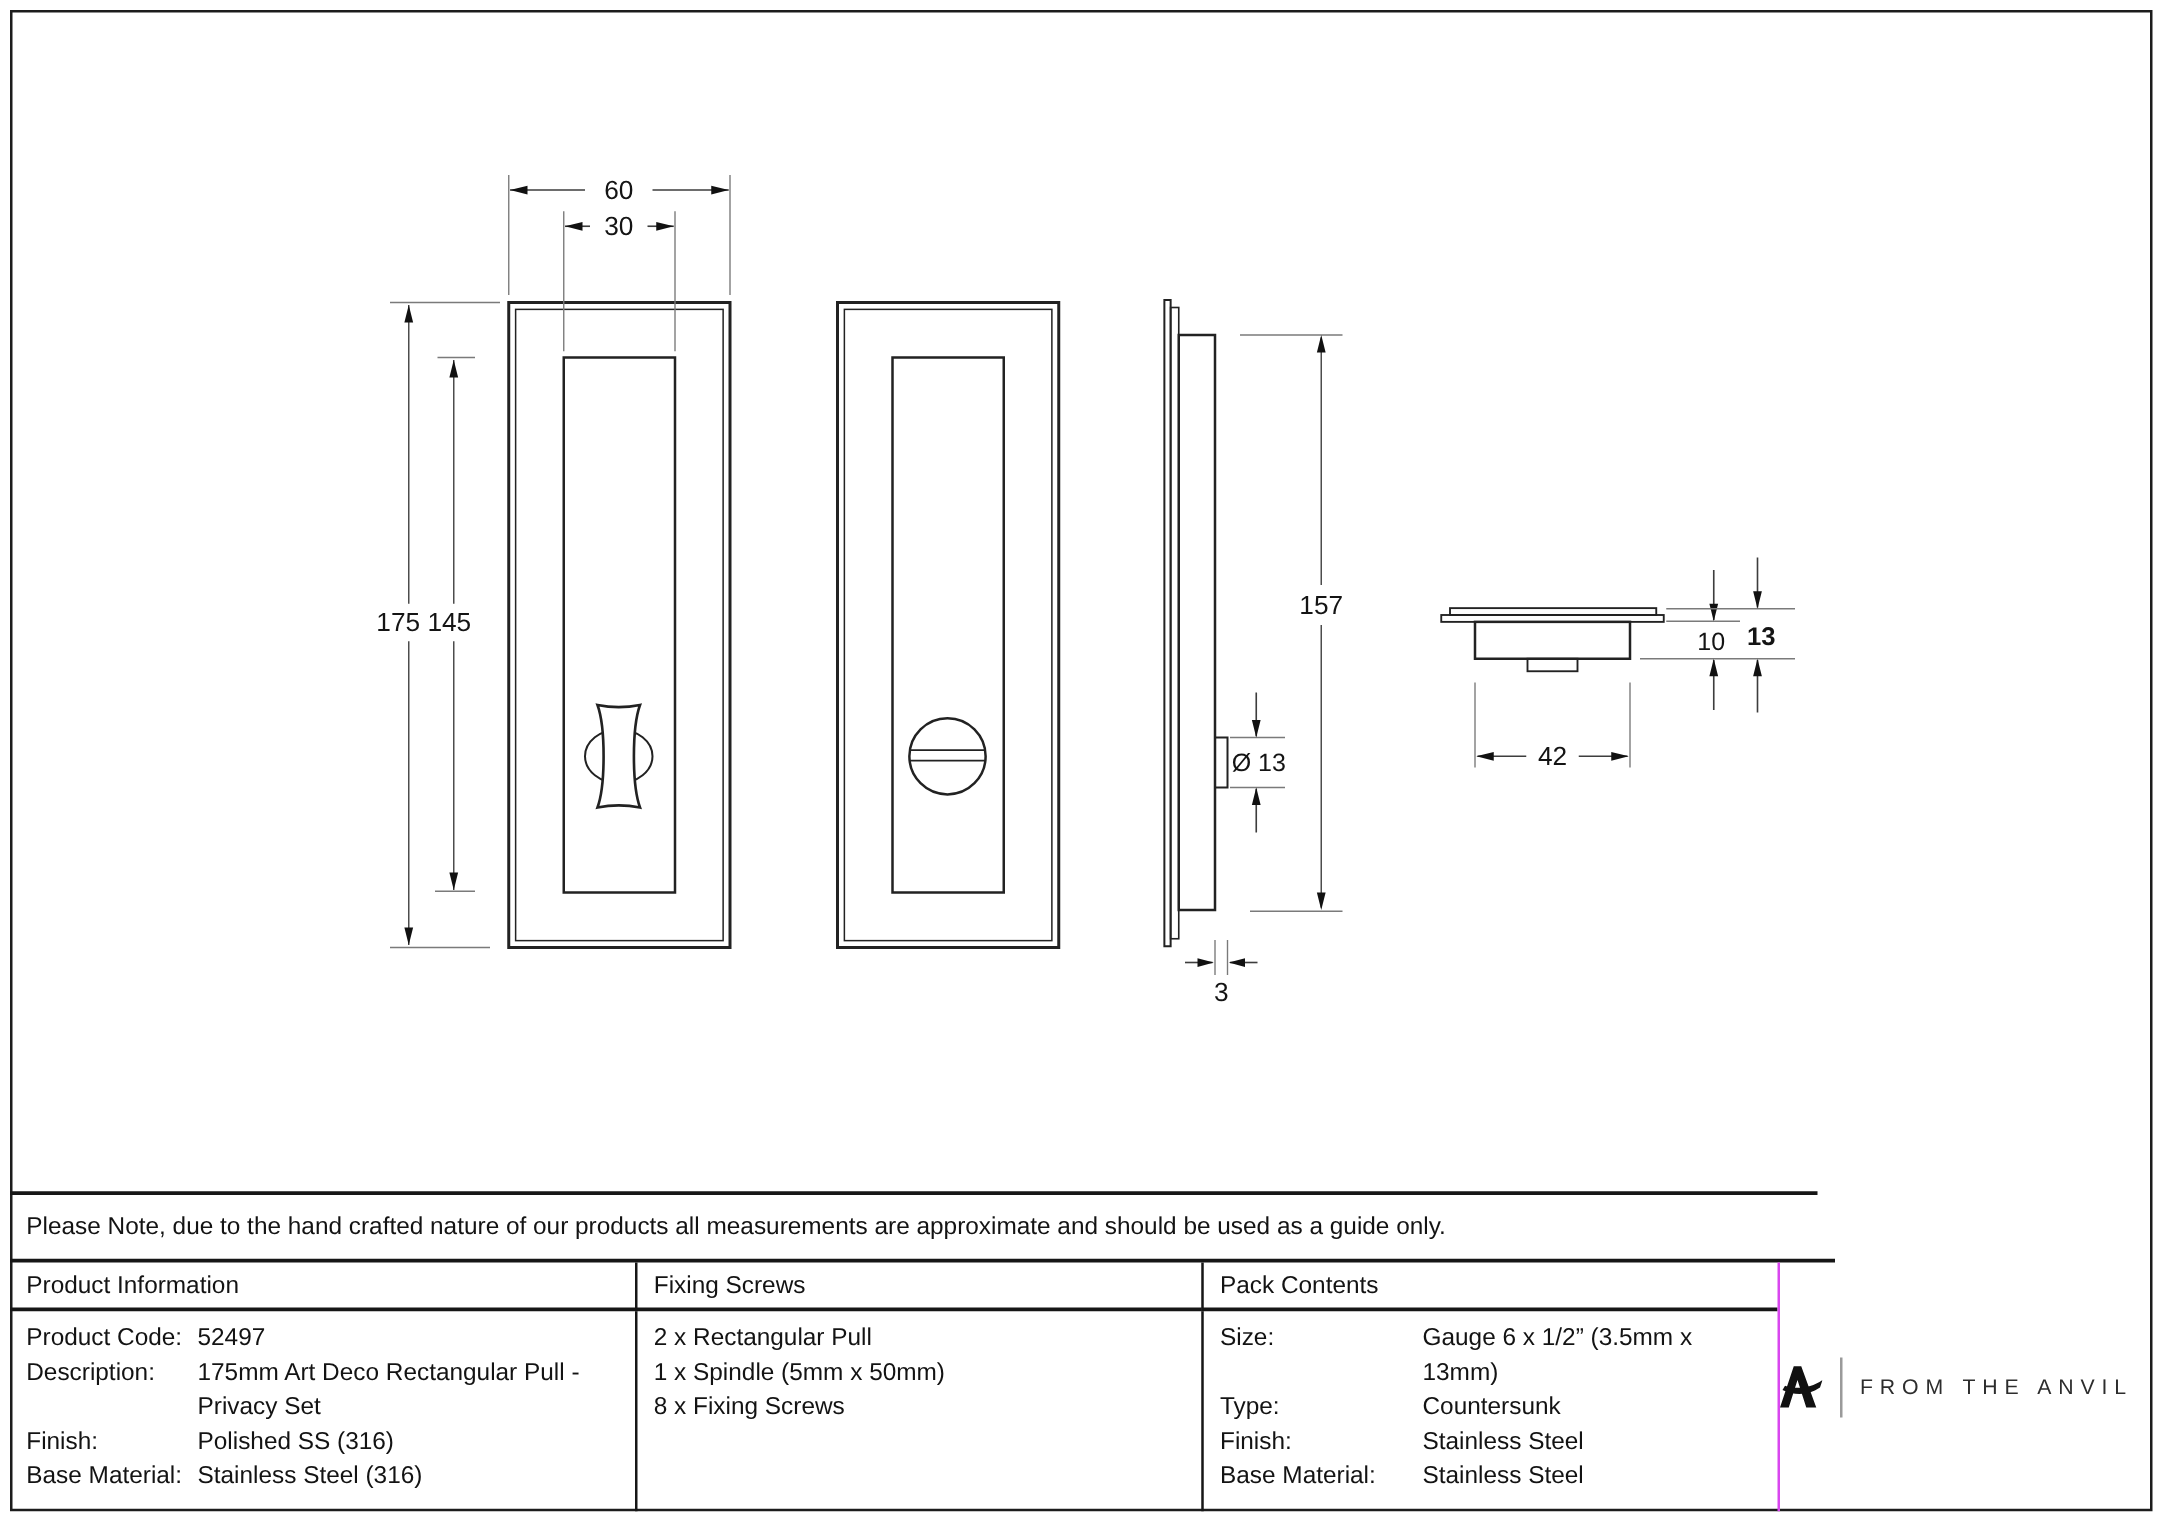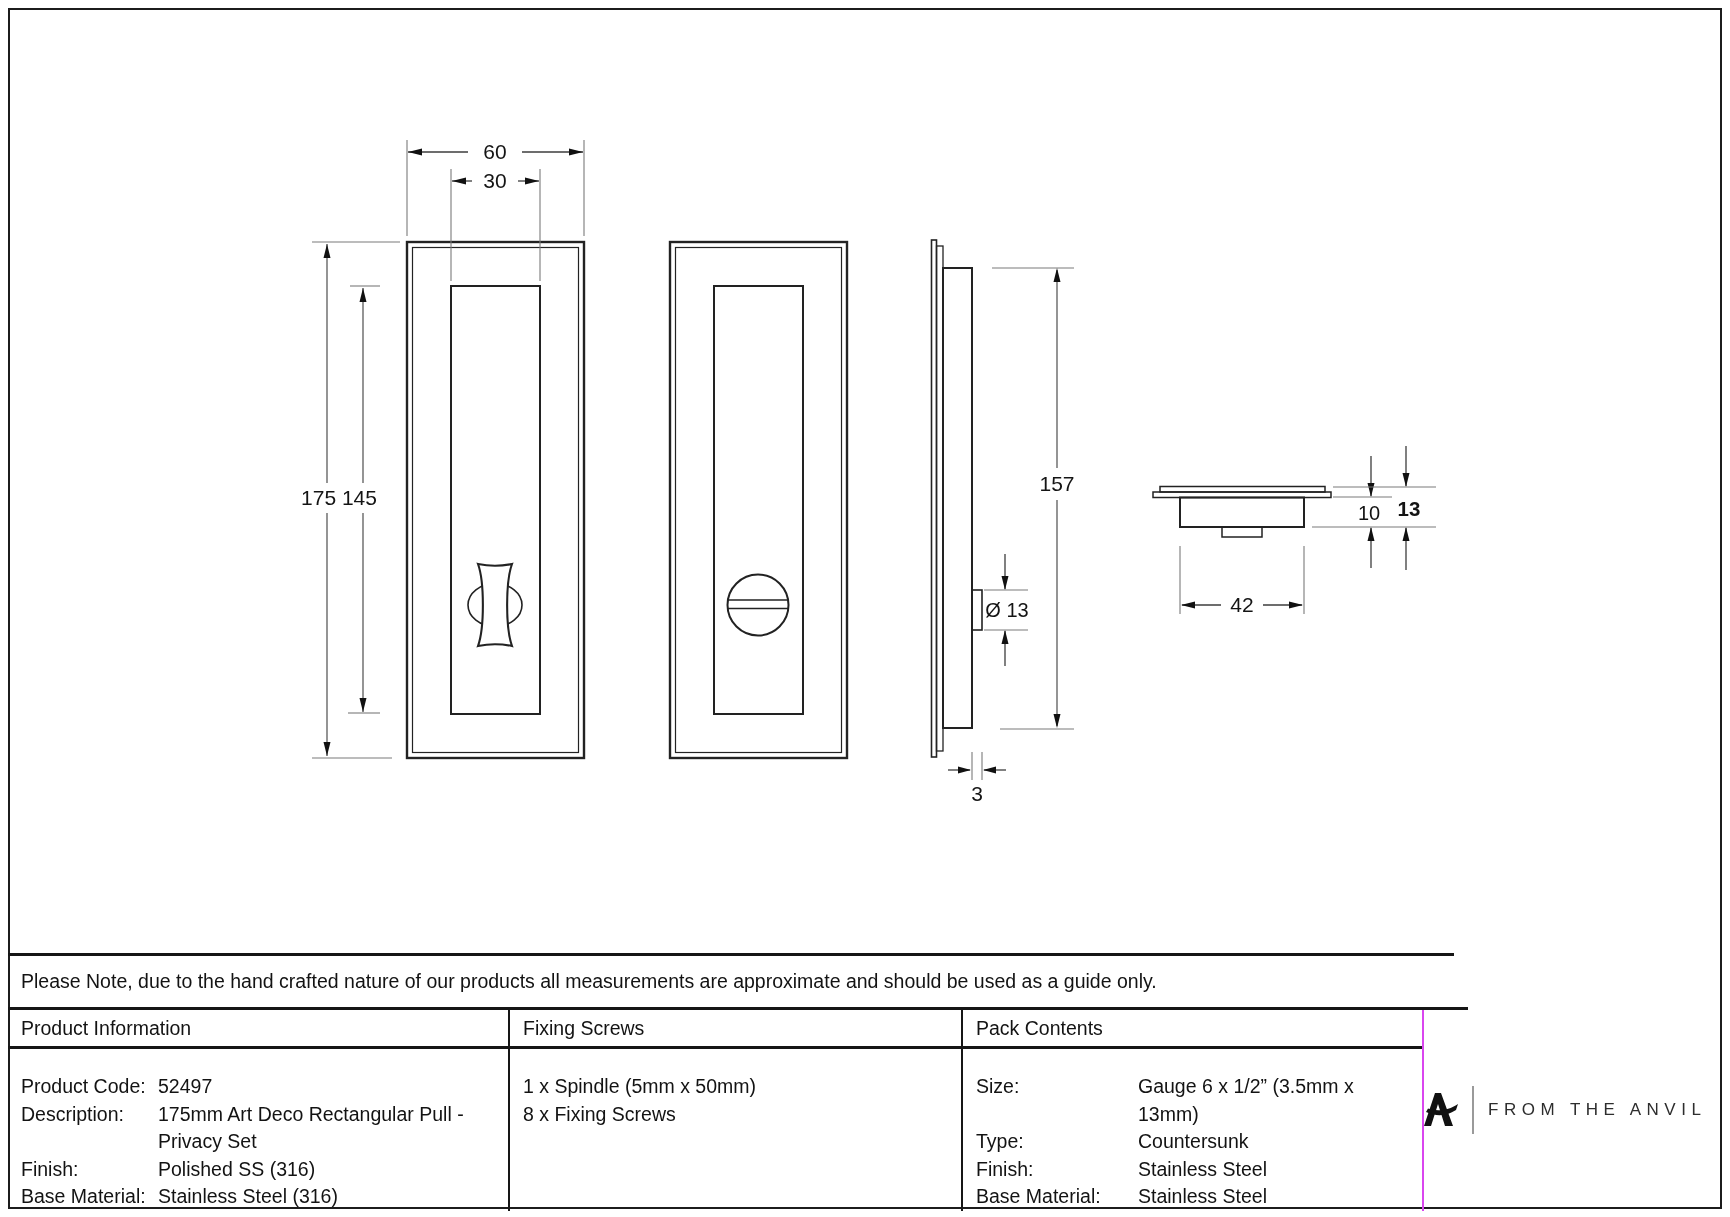--- a/index.html
+++ b/index.html
@@ -10,21 +10,21 @@
   .drawing-svg{position:absolute;left:0;top:0;}
   svg text{font-family:"Liberation Sans",sans-serif;fill:#141414;}
   .note-row{position:absolute;left:8px;top:953px;width:1446px;height:54px;box-sizing:border-box;
          border-top:3px solid #161616;display:flex;align-items:center;padding-left:13px;
          font-size:19.5px;}
   .spec-table{position:absolute;left:8px;top:1007px;width:1460px;height:202px;box-sizing:border-box;
          border-top:3px solid #161616;display:grid;
          grid-template-columns:500px 453px 461px 1fr;grid-template-rows:39px 1fr;}
   .th{box-sizing:border-box;display:flex;align-items:center;padding-left:13px;
          font-size:19.5px;border-bottom:3px solid #161616;}
-  .td{box-sizing:border-box;padding:24px 6px 0 13px;font-size:19.5px;line-height:27.5px;}
+  .td{box-sizing:border-box;padding:8px 6px 0 13px;font-size:19.5px;line-height:27.5px;}
   .col2{border-left:2px solid #161616;}
   .col3{border-left:2px solid #161616;}
   .kv{display:grid;grid-template-columns:137px 1fr;}
   .kv-fix{display:grid;grid-template-columns:141px 1fr;gap:21px;}
   .logo-cell{grid-column:4;grid-row:1/3;border-left:2px solid #d946ef;box-sizing:border-box;
          display:flex;align-items:center;justify-content:center;gap:14px;}
   .logo-divider{width:2px;height:48px;background:#9a9a9a;}
   .brand-text{font-size:17px;letter-spacing:5.5px;color:#2d2d2d;white-space:nowrap;}
 </style>
 </head>
@@ -204,20 +204,21 @@
         <span>Finish:</span>
         <span>Polished SS (316)</span>
       </div>
       <div class="kv">
         <span>Base Material:</span>
         <span>Stainless Steel (316)</span>
       </div>
     </div>
 
     <div class="td col2">
+      <div>2 x Rectangular Pull</div>
       <div>1 x Spindle (5mm x 50mm)</div>
       <div>8 x Fixing Screws</div>
     </div>
 
     <div class="td col3">
       <div class="kv-fix">
         <span>Size:</span>
         <span>Gauge 6 x 1/2” (3.5mm x 13mm)</span>
       </div>
       <div class="kv-fix">

